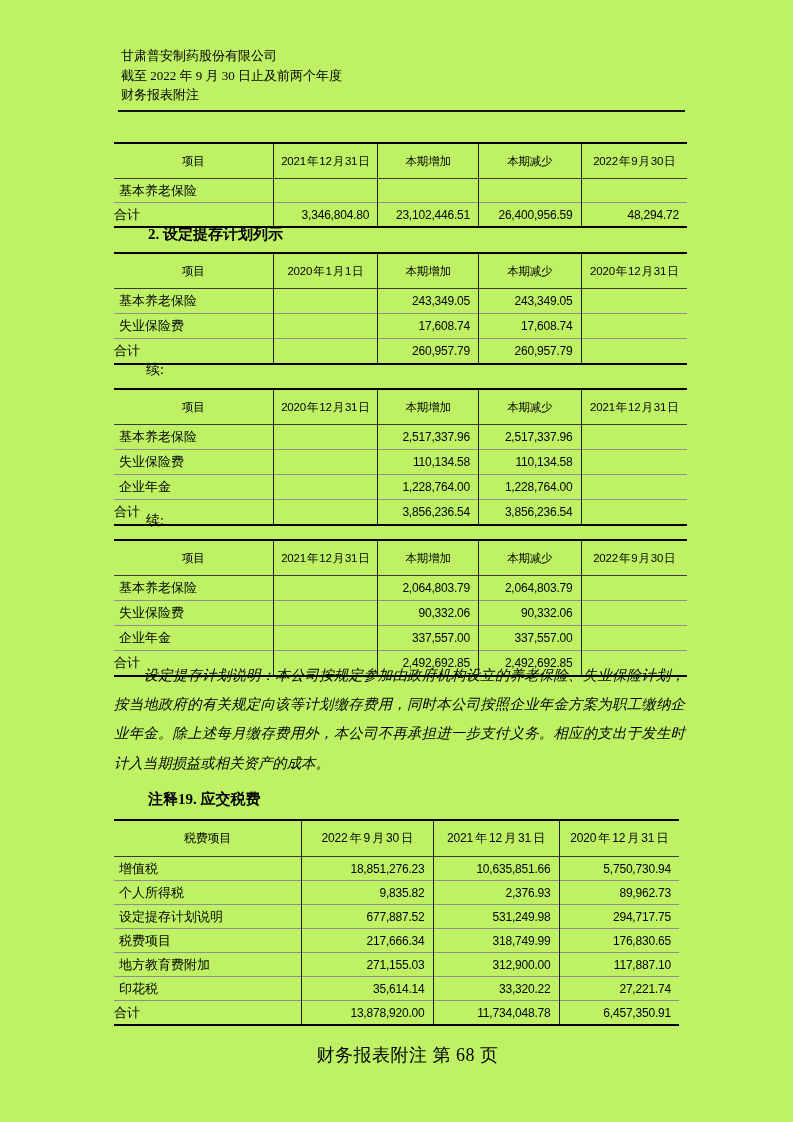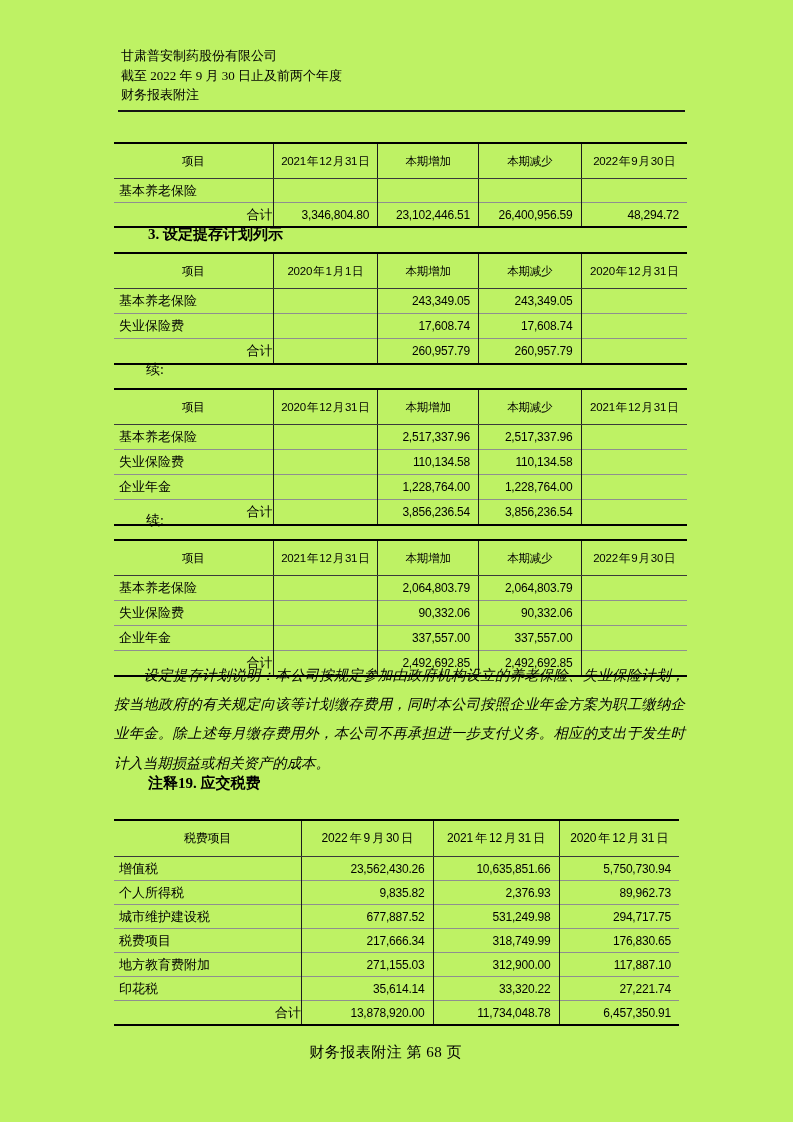--- a/index.html
+++ b/index.html
@@ -28,50 +28,50 @@
     font-size:11.5px; height:26px; white-space:nowrap; overflow:hidden;
     word-spacing:-2px; letter-spacing:-0.2px;
     border-bottom:1px solid #3a3a3a; padding:4px 1px;
   }
   .t5 th { height:27px; font-size:12px; word-spacing:-1px; }
   .fintable td { height:24px; padding:0; }
   .t1 td, .t5 td { height:23px; }
   .fintable th + th, .fintable td + td { border-left:1px solid #1d1d1d; }
   .fintable tbody tr + tr td { border-top:1px solid #8f8f8f; }
   .fintable td.label { text-align:left; padding-left:5px; font-size:13px; }
-  .fintable td.label.total { text-align:right; padding-left:0; }
+  .fintable td.label.total { text-align:left; padding-left:0; }
   .fintable td.num {
     text-align:right; padding-right:8px;
     font-family:"Liberation Sans","DejaVu Sans",sans-serif; font-size:12px;
     letter-spacing:-0.2px;
   }
   .cols5 th:nth-child(1){ width:28.0%; }
   .cols5 th:nth-child(2){ width:18.2%; }
   .cols5 th:nth-child(3){ width:17.5%; }
   .cols5 th:nth-child(4){ width:17.8%; }
   .cols5 th:nth-child(5){ width:18.5%; }
   .cols4 th:nth-child(1){ width:33.4%;margin-top:28px; }
   .cols4 th:nth-child(2){ width:23.2%; }
   .cols4 th:nth-child(3){ width:22.2%; }
   .cols4 th:nth-child(4){ width:21.2%; }
 
   .heading { position:absolute; left:148px; font-weight:bold; font-size:15px; }
   .h3  { top:225px; }
-  .h19 { top:774px; }
+  .h19 { top:790px; }
   .cont { position:absolute; left:146px; font-size:14px; }
   .c1 { top:361px; }
   .c2 { top:512px; }
 
   .body-para {
     position:absolute; left:114px; top:661px; width:571px; margin:0;
     font-size:14.4px; line-height:29.2px; text-align:justify; text-indent:2.05em;font-style:italic;
   }
   .page-footer {
-    position:absolute; left:102px; top:1043px; width:567px;
-    text-align:center; font-size:15px; letter-spacing:0.5px;
+    position:absolute; left:124px; top:1043px; width:567px;
+    text-align:center; font-size:18px; letter-spacing:0.5px;
   }
 </style>
 </head>
 <body>
 
 <div class="sheet">
 
   <div class="doc-header">
     <div>甘肃普安制药股份有限公司</div>
     <div>截至 2022 年 9 月 30 日止及前两个年度</div>
@@ -100,21 +100,21 @@
         <tr>
           <td class="label total">合计</td>
           <td class="num">3,346,804.80</td>
           <td class="num">23,102,446.51</td>
           <td class="num">26,400,956.59</td>
           <td class="num">48,294.72</td>
         </tr>
       </tbody>
     </table>
 
-  <div class="heading h3">3. 设定提存计划列示</div>
+  <div class="heading h3">2. 设定提存计划列示</div>
 
   <table class="fintable cols5 t2">
       <thead>
         <tr>
           <th>项目</th>
           <th>2020 年 1 月 1 日</th>
           <th>本期增加</th>
           <th>本期减少</th>
           <th>2020 年 12 月 31 日</th>
         </tr>
@@ -241,32 +241,32 @@
         <tr>
           <th>税费项目</th>
           <th>2022 年 9 月 30 日</th>
           <th>2021 年 12 月 31 日</th>
           <th>2020 年 12 月 31 日</th>
         </tr>
       </thead>
       <tbody>
         <tr>
           <td class="label">增值税</td>
-          <td class="num">23,562,430.26</td>
+          <td class="num">18,851,276.23</td>
           <td class="num">10,635,851.66</td>
           <td class="num">5,750,730.94</td>
         </tr>
         <tr>
           <td class="label">个人所得税</td>
           <td class="num">9,835.82</td>
           <td class="num">2,376.93</td>
           <td class="num">89,962.73</td>
         </tr>
         <tr>
-          <td class="label">城市维护建设税</td>
+          <td class="label">设定提存计划说明</td>
           <td class="num">677,887.52</td>
           <td class="num">531,249.98</td>
           <td class="num">294,717.75</td>
         </tr>
         <tr>
           <td class="label">税费项目</td>
           <td class="num">217,666.34</td>
           <td class="num">318,749.99</td>
           <td class="num">176,830.65</td>
         </tr>

